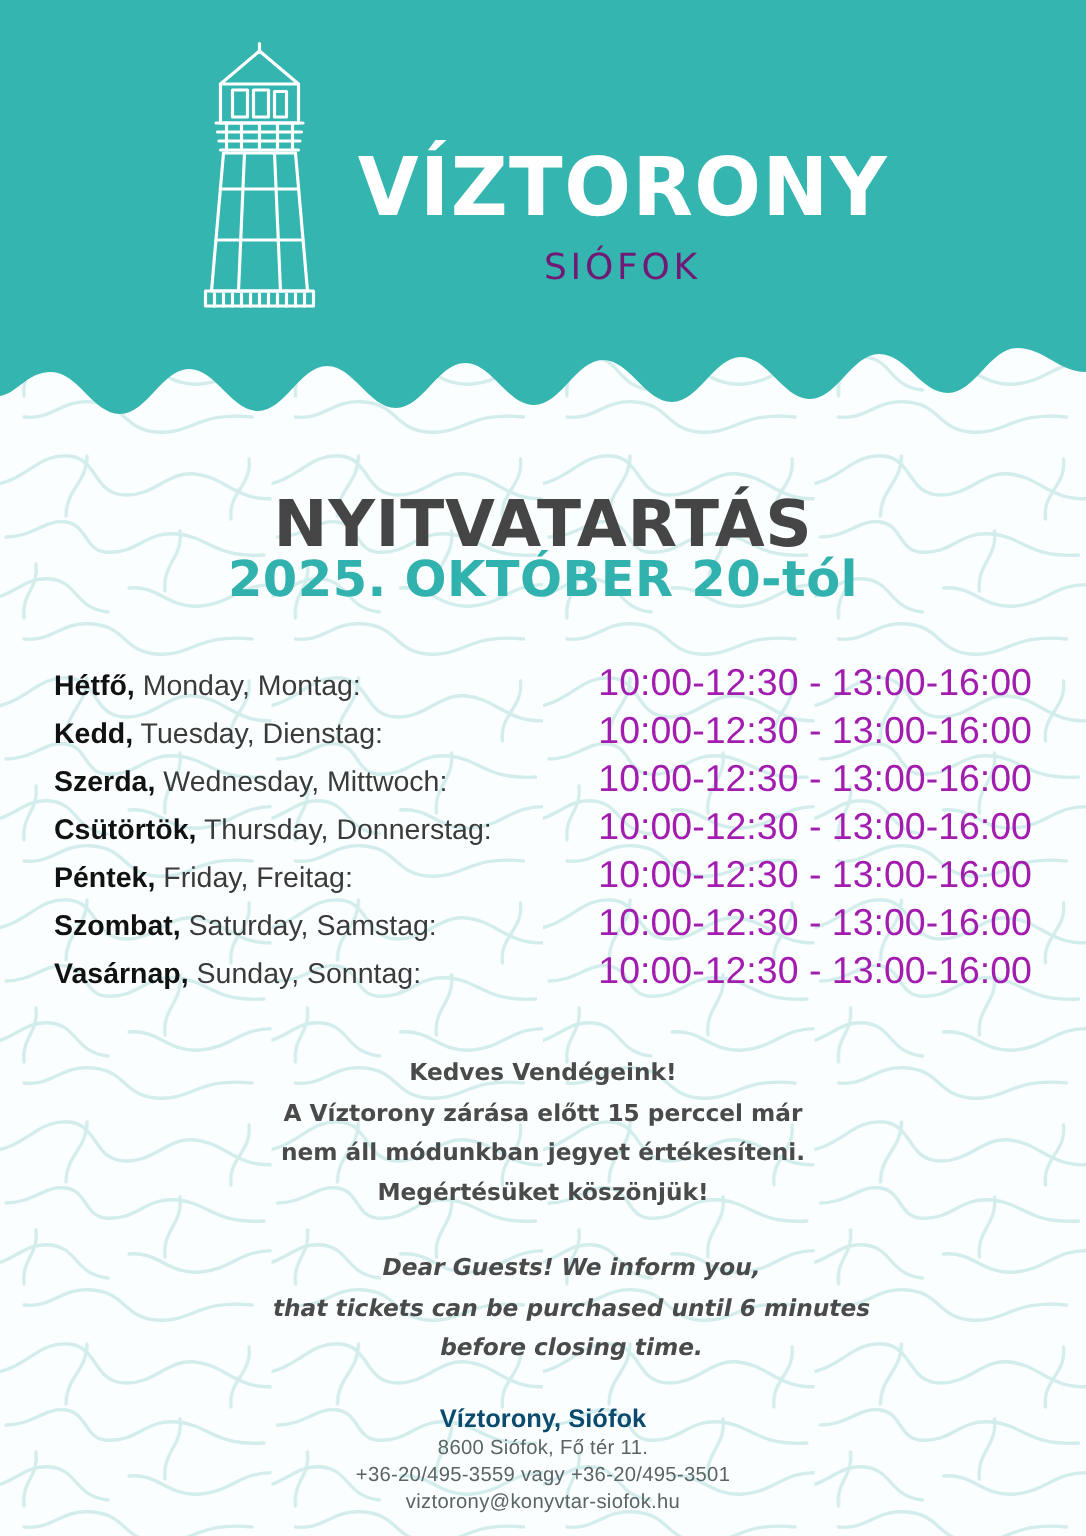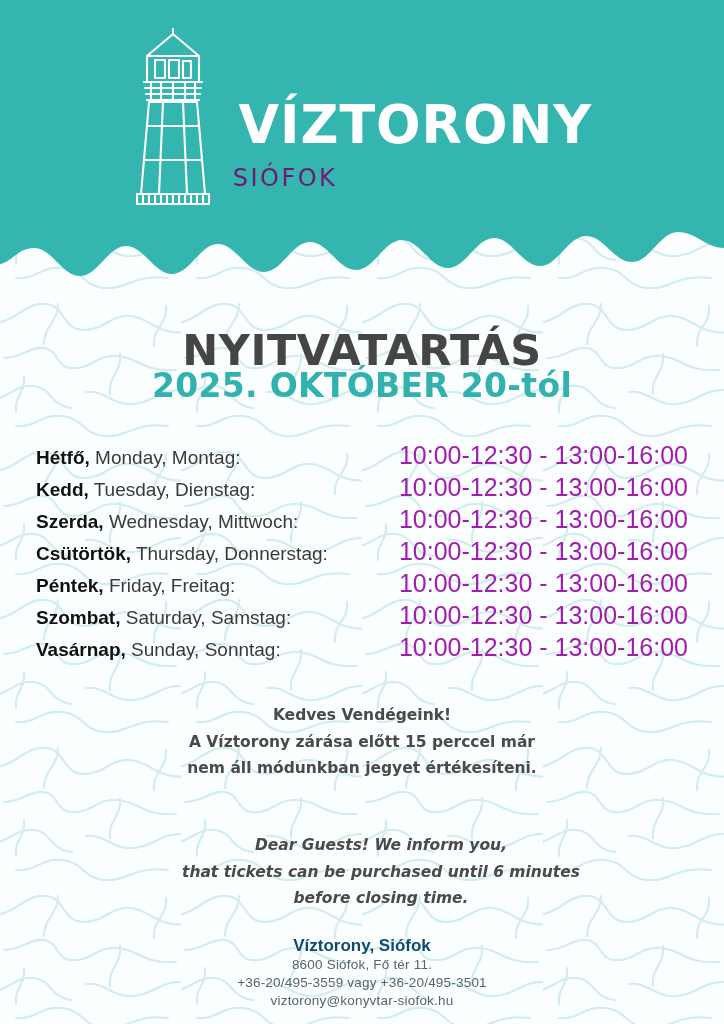--- a/index.html
+++ b/index.html
@@ -60,21 +60,21 @@
     align-items: flex-start;
     gap: 14px;
     margin-top: 26px;
   }
 
   .tower-icon { width: 92px; height: 182px; display: block; }
 
   .brand-text {
     display: flex;
     flex-direction: column;
-    align-items: flex-start;
+    align-items: center;
     margin-top: 72px;
   }
 
   .brand-name {
     color: #ffffff;
     font-family: "DejaVu Sans", sans-serif;
     font-weight: 700;
     font-size: 54px;
     letter-spacing: 1px;
     line-height: 1;
@@ -352,20 +352,21 @@
           <span class="intl">Sunday, Sonntag:</span>
         </div>
         <div class="sched-hours">10:00-12:30 - 13:00-16:00</div>
       </div>
     </div>
 
     <div class="notice-hu">
       <div>Kedves Vendégeink!</div>
       <div>A Víztorony zárása előtt 15 perccel már</div>
       <div>nem áll módunkban jegyet értékesíteni.</div>
+      <div>Megértésüket köszönjük!</div>
     </div>
 
     <div class="notice-en">
       <div>Dear Guests! We inform you,</div>
       <div>that tickets can be purchased until 6 minutes</div>
       <div>before closing time.</div>
     </div>
 
     <div class="footer">
       <div class="f-name">Víztorony, Siófok</div>

